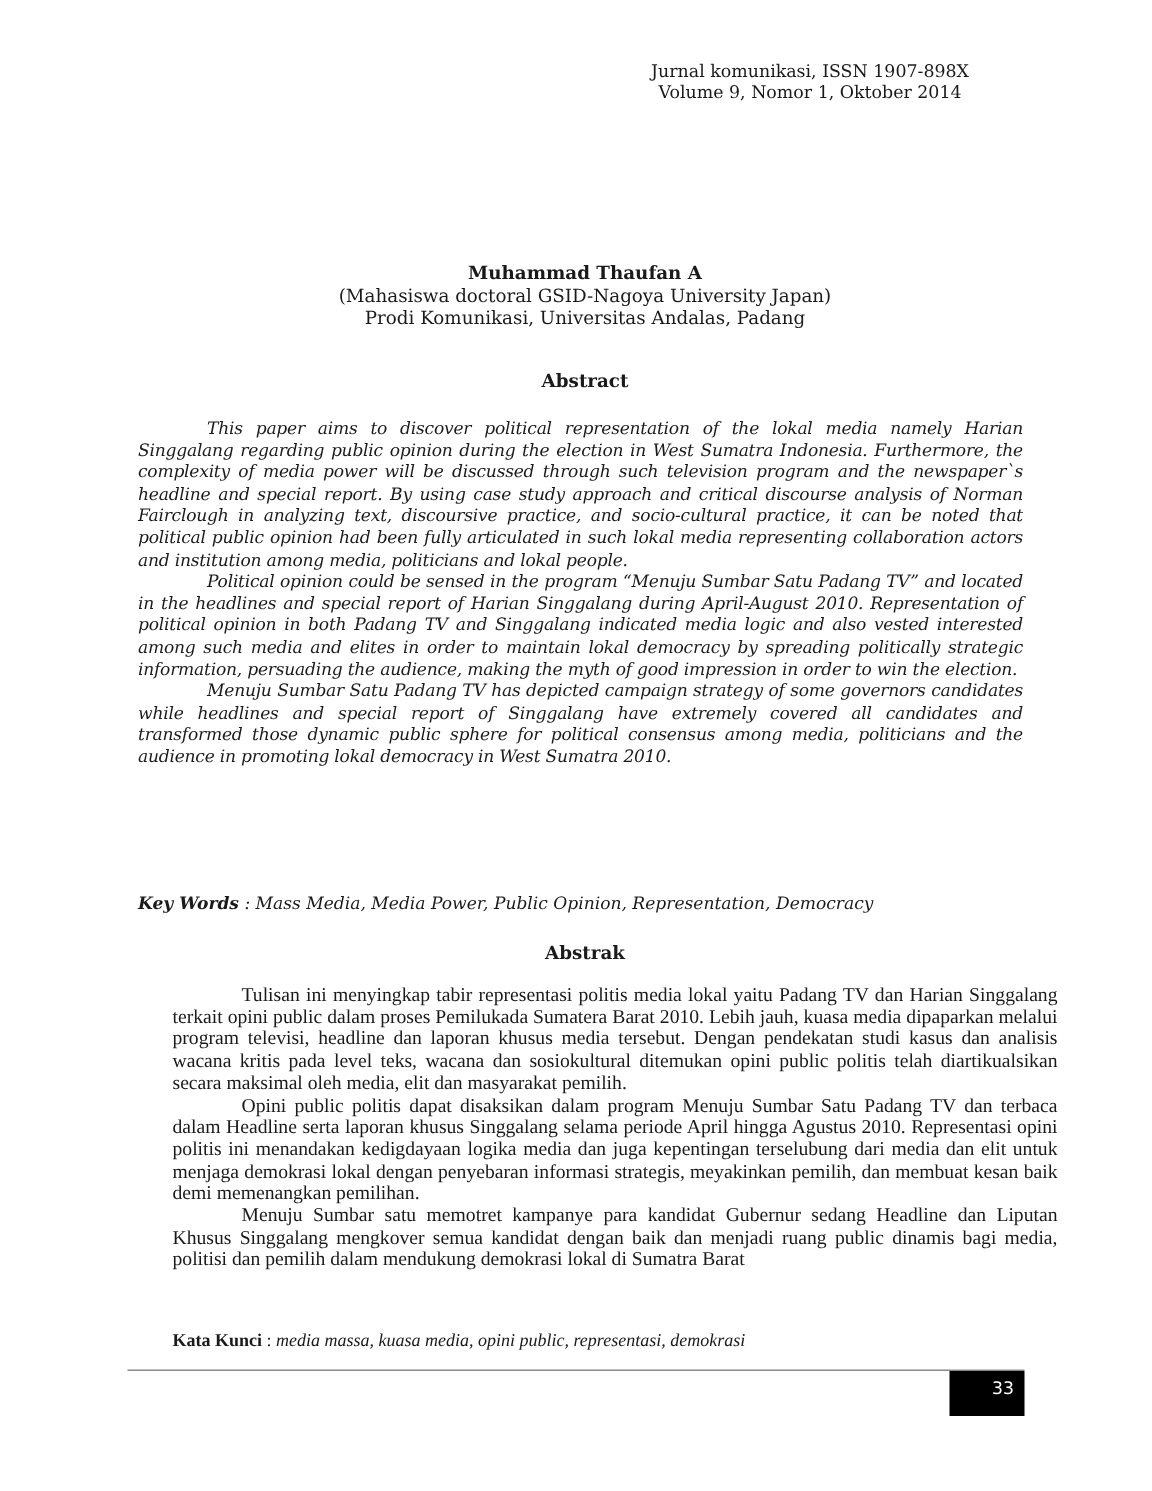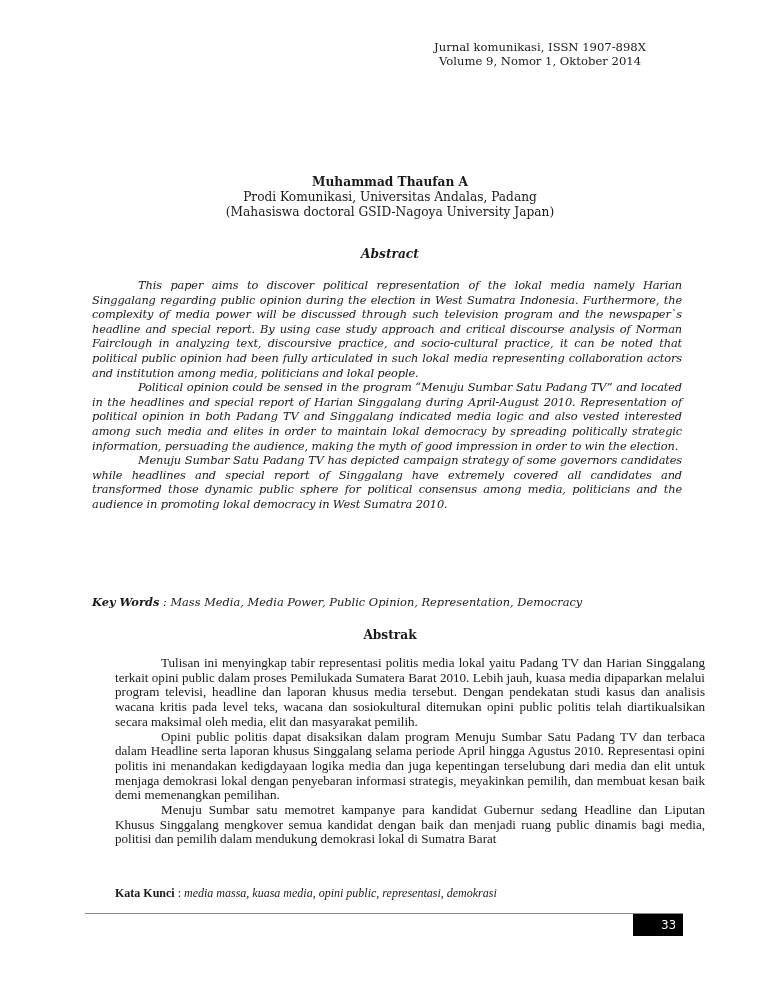--- a/index.html
+++ b/index.html
@@ -17,21 +17,21 @@
     text-align: center; font-weight: bold; font-size: 17.2px; line-height: 21px;
     letter-spacing: -0.25px;
   }
   .author-block {
     position: absolute; left: 92px; width: 596px; top: 175px;
     text-align: center; font-size: 12.2px; line-height: 15px;
   }
   .author-name { font-weight: bold; }
   .abstract-heading {
     position: absolute; left: 92px; width: 596px; top: 247px;
-    text-align: center; font-weight: bold; font-style: italic; font-size: 12.2px;
+    text-align: center; font-weight: bold; font-size: 12.2px;
   }
   .abstract-en {
     position: absolute; left: 92px; width: 590px; top: 278px;
     font-style: italic; font-size: 11.4px; line-height: 14.6px; text-align: justify;
     letter-spacing: -0.15px;
   }
   .abstract-en p, .abstract-id p { margin: 0; text-indent: 46px; }
   .keywords {
     position: absolute; left: 92px; width: 590px; top: 595px;
     font-size: 11.4px; font-style: italic;
@@ -48,40 +48,40 @@
   .kata-kunci {
     position: absolute; left: 92px; width: 590px; top: 886px;
     font-size: 12px;
   }
   .kata-kunci .label { font-weight: bold; }
   .kata-kunci .terms { font-style: italic; }
   .footer-rule {
     position: absolute; left: 85px; width: 598px; top: 913px; height: 1px; background: #8a8a8a;
   }
   .page-number {
-    position: absolute; left: 633px; top: 914px; width: 50px; height: 22px;
+    position: absolute; left: 633px; top: 914px; width: 50px; height: 30px;
     background: #000; color: #fff; text-align: right; box-sizing: border-box; padding-right: 7px;
     font-family: "DejaVu Sans", "Liberation Sans", sans-serif; font-size: 11.5px; line-height: 22px;
   }
 </style>
 </head>
 <body>
 
 <div class="page">
 
   <div class="journal-header serif">
     <div>Jurnal komunikasi, ISSN 1907-898X</div>
     <div>Volume 9, Nomor 1, Oktober  2014</div>
   </div>
 
 
   <div class="author-block serif">
     <div class="author-name">Muhammad Thaufan A</div>
+    <div>(Mahasiswa doctoral GSID-Nagoya University Japan)</div>
     <div>Prodi Komunikasi, Universitas Andalas, Padang</div>
-    <div>(Mahasiswa doctoral GSID-Nagoya University Japan)</div>
   </div>
 
   <div class="abstract-heading serif">Abstract</div>
 
   <div class="abstract-en serif">
     <p>This paper aims to discover political representation of the lokal media namely Harian Singgalang regarding public opinion during the election in West Sumatra Indonesia. Furthermore, the complexity of media power will be discussed through such television program and the newspaper`s headline and special report. By using case study approach and critical discourse analysis of Norman Fairclough in analyzing text, discoursive practice, and socio-cultural practice, it can be noted that political public opinion had been fully articulated in such lokal media representing collaboration actors and institution among media, politicians and lokal people.</p>
     <p>Political opinion could be sensed in the program “Menuju Sumbar Satu Padang TV” and located in the headlines and special report of Harian Singgalang during April-August 2010. Representation of political opinion in both Padang TV and Singgalang indicated media logic and also vested interested among such media and elites in order to maintain lokal democracy by spreading politically strategic information, persuading the audience, making  the myth of good impression in order to win the election.</p>
     <p>Menuju Sumbar Satu Padang TV has depicted campaign strategy of some governors candidates while headlines and special report of Singgalang have extremely covered all candidates and transformed those dynamic public sphere for political consensus among media, politicians and the audience in promoting  lokal democracy in West Sumatra 2010.</p>
   </div>
 

